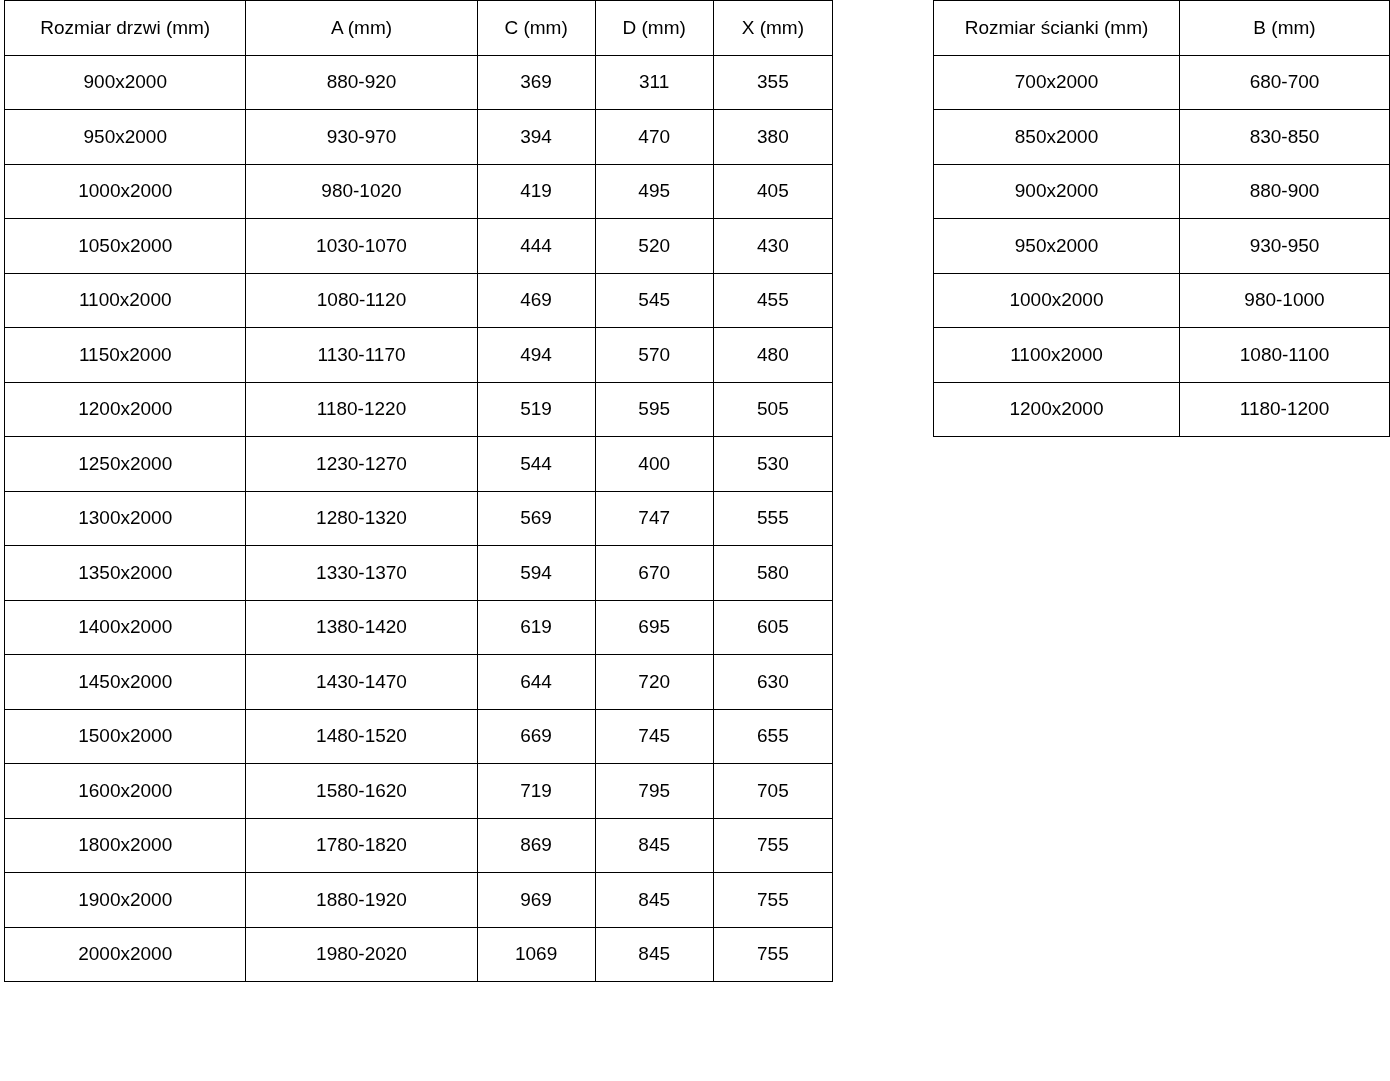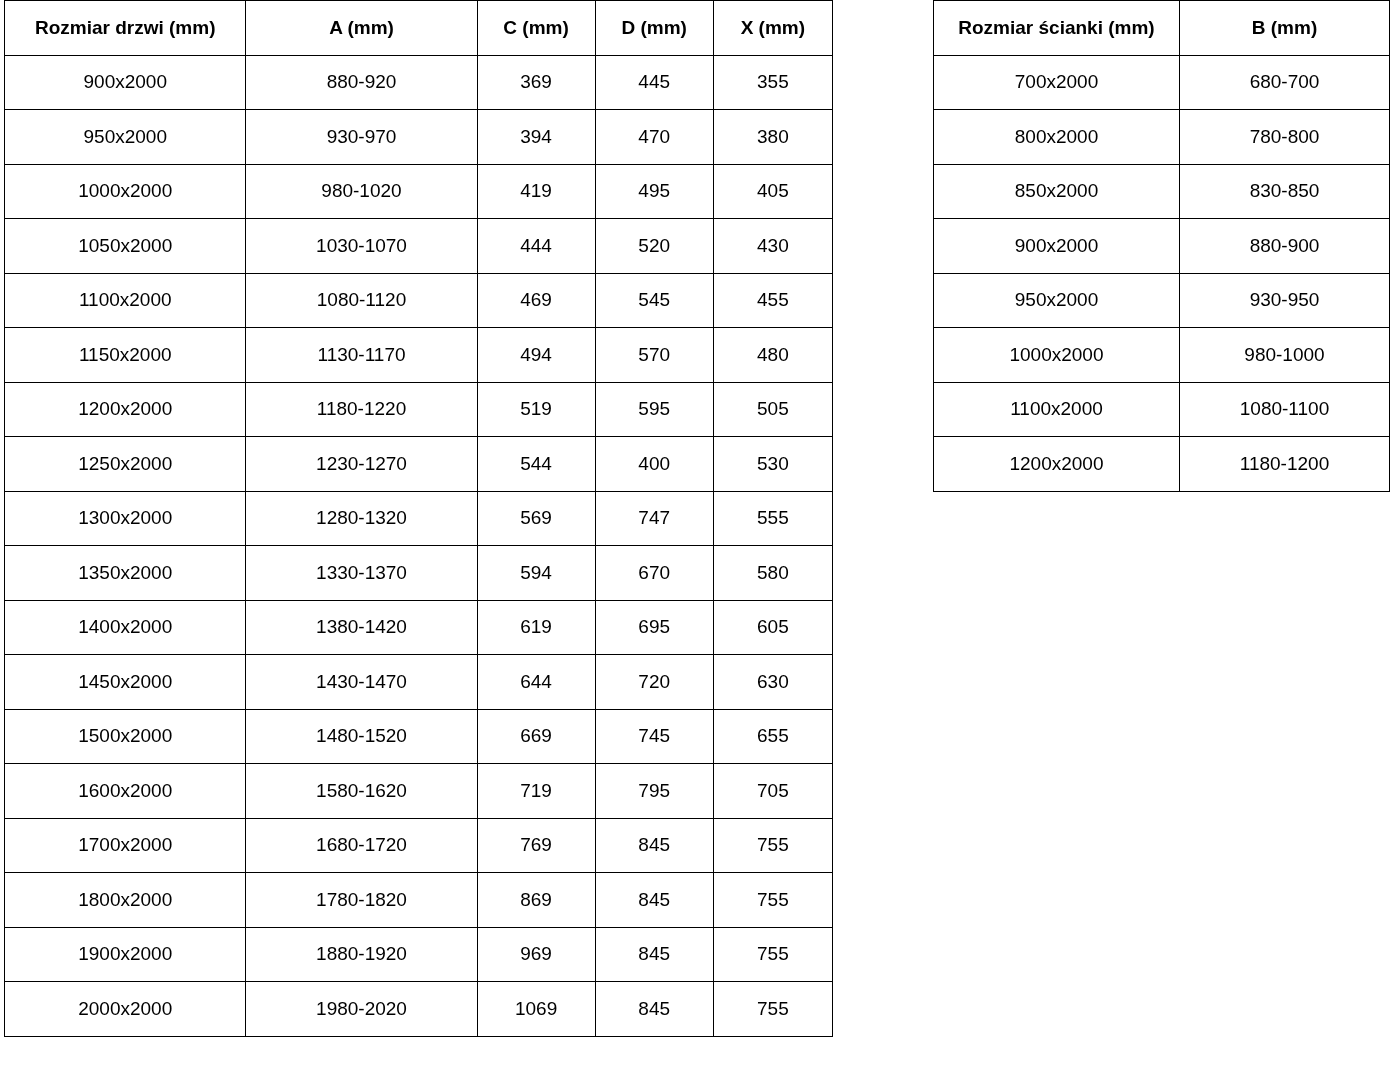--- a/index.html
+++ b/index.html
@@ -30,21 +30,21 @@
     border: 1px solid #000000;
     text-align: center;
     vertical-align: middle;
     font-size: 19px;
     padding: 0;
     height: 53.5px;
     line-height: 1.15;
     white-space: nowrap;
   }
   table.spec th {
-    font-weight: bold;
+    font-weight: normal;
   }
   table.spec td {
     font-weight: normal;
   }
 
   
   #doors-table { width: 830px; margin-left: 4px; }
   #doors-table col.c0 { width: 231px; }
   #doors-table col.c1 { width: 221px; }
   #doors-table col.c2 { width: 113px; }
@@ -77,21 +77,21 @@
         <th>C (mm)</th>
         <th>D (mm)</th>
         <th>X (mm)</th>
       </tr>
     </thead>
     <tbody>
       <tr>
           <td>900x2000</td>
           <td>880-920</td>
           <td>369</td>
-          <td>445</td>
+          <td>311</td>
           <td>355</td>
         </tr>
       <tr>
           <td>950x2000</td>
           <td>930-970</td>
           <td>394</td>
           <td>470</td>
           <td>380</td>
         </tr>
       <tr>
@@ -170,27 +170,20 @@
           <td>669</td>
           <td>745</td>
           <td>655</td>
         </tr>
       <tr>
           <td>1600x2000</td>
           <td>1580-1620</td>
           <td>719</td>
           <td>795</td>
           <td>705</td>
-        </tr>
-      <tr>
-          <td>1700x2000</td>
-          <td>1680-1720</td>
-          <td>769</td>
-          <td>845</td>
-          <td>755</td>
         </tr>
       <tr>
           <td>1800x2000</td>
           <td>1780-1820</td>
           <td>869</td>
           <td>845</td>
           <td>755</td>
         </tr>
       <tr>
           <td>1900x2000</td>
@@ -220,24 +213,20 @@
           <th>Rozmiar ścianki (mm)</th>
           <th>B (mm)</th>
         </tr>
       </thead>
       <tbody>
         <tr>
             <td>700x2000</td>
             <td>680-700</td>
           </tr>
         <tr>
-            <td>800x2000</td>
-            <td>780-800</td>
-          </tr>
-        <tr>
             <td>850x2000</td>
             <td>830-850</td>
           </tr>
         <tr>
             <td>900x2000</td>
             <td>880-900</td>
           </tr>
         <tr>
             <td>950x2000</td>
             <td>930-950</td>

